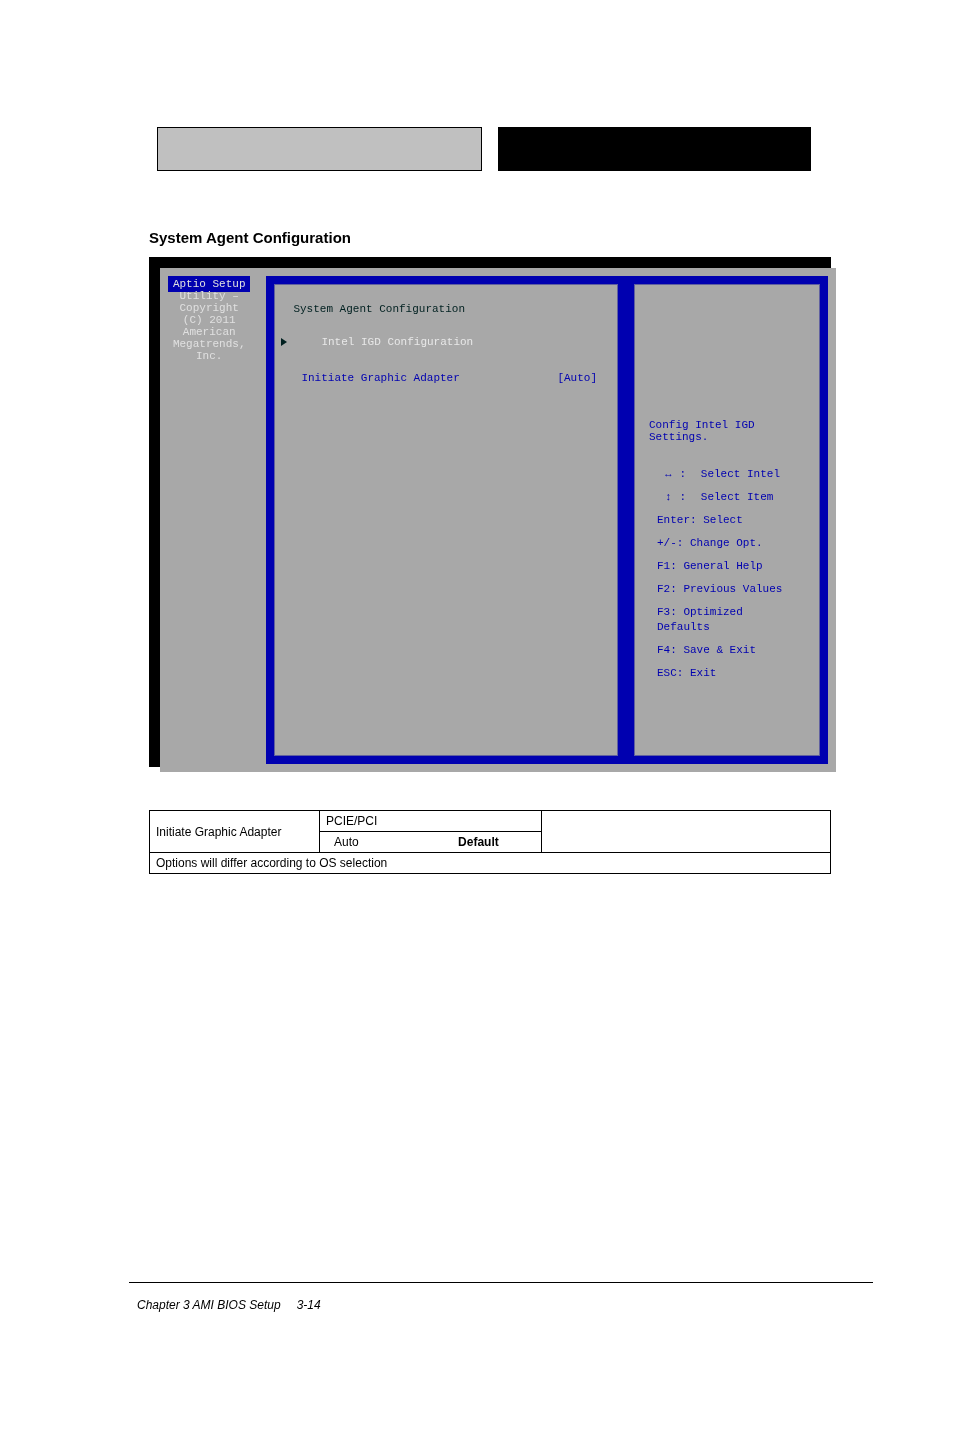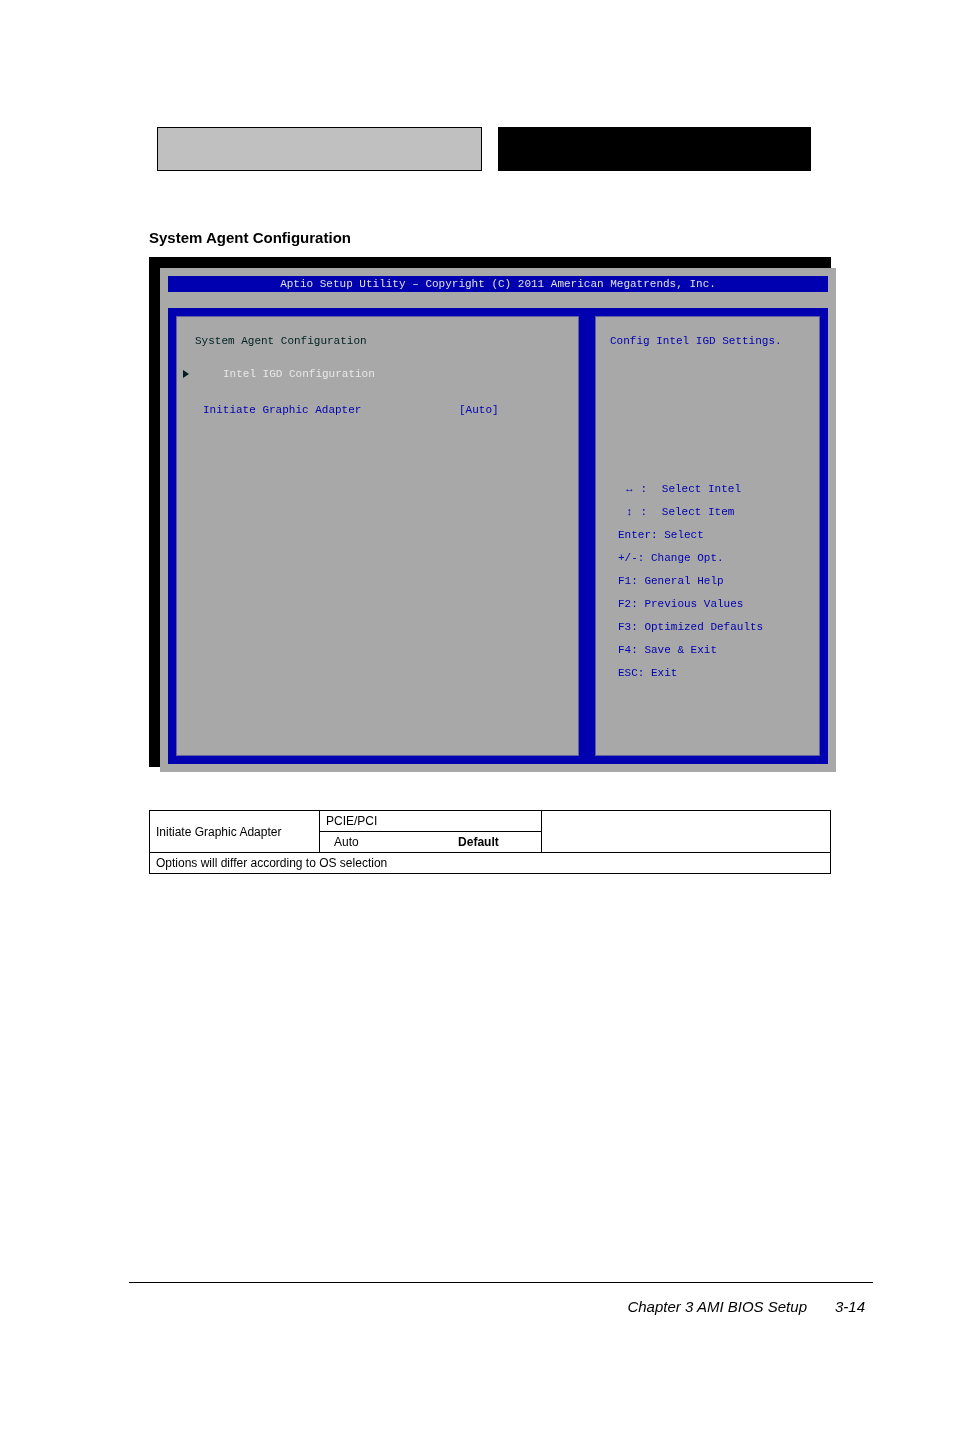--- a/index.html
+++ b/index.html
@@ -42,21 +42,20 @@
       width: 682px;
       height: 510px;
       background: #000;
       padding: 3px;
     }
     .bios-inner {
       width: 100%;
       height: 100%;
       background: #a8a8a8;
       display: flex;
-      flex-direction: column;
       font-family: 'Courier New', monospace;
       font-size: 11px;
     }
     .bios-titlebar {
       background: #0000b0;
       color: #e0e0e0;
       text-align: center;
       padding: 2px 0;
       height: 16px;
       line-height: 12px;
@@ -81,27 +80,27 @@
       display: flex;
       background: #0000b0;
     }
     .bios-left {
       flex: 1;
       background: #a8a8a8;
       padding: 10px 4px;
       border: 1px solid #6060a0;
     }
     .bios-right {
-      width: 225px;
+      width: 186px;
       background: #a8a8a8;
       padding: 10px 6px;
       border: 1px solid #6060a0;
       display: flex;
       flex-direction: column;
-      justify-content: space-between;
+      justify-content: flex-end;
     }
     .bios-heading {
       color: #002020;
       margin-left: 14px;
       margin-bottom: 13px;
     }
     .bios-submenu {
       color: #e8e8e8;
       display: flex;
       align-items: center;
@@ -159,24 +158,23 @@
       left: 105px;
       width: 744px;
       border-top: 1px solid #000;
     }
     .page-footer-text {
       position: absolute;
       top: 1266px;
       left: 105px;
       width: 744px;
       display: flex;
-      justify-content: flex-end;
-      font-size: 15px;
+      justify-content: flex-start;
+      font-size: 12px;
       font-style: italic;
-      gap: 12px;
     }
   </style>
 </head>
 <body>
 
 <div class="page-header">
   <div class="header-left"></div>
   <div class="header-right"></div>
 </div>
 

